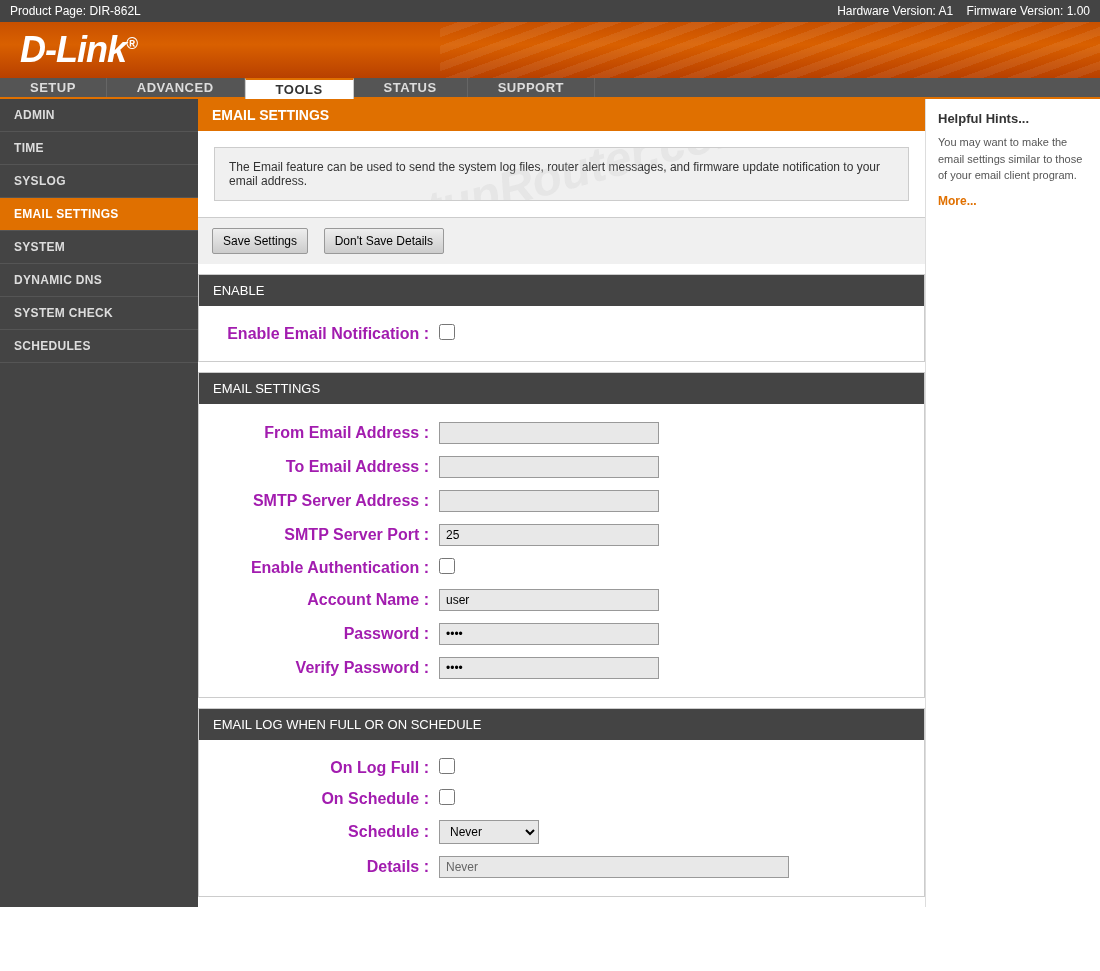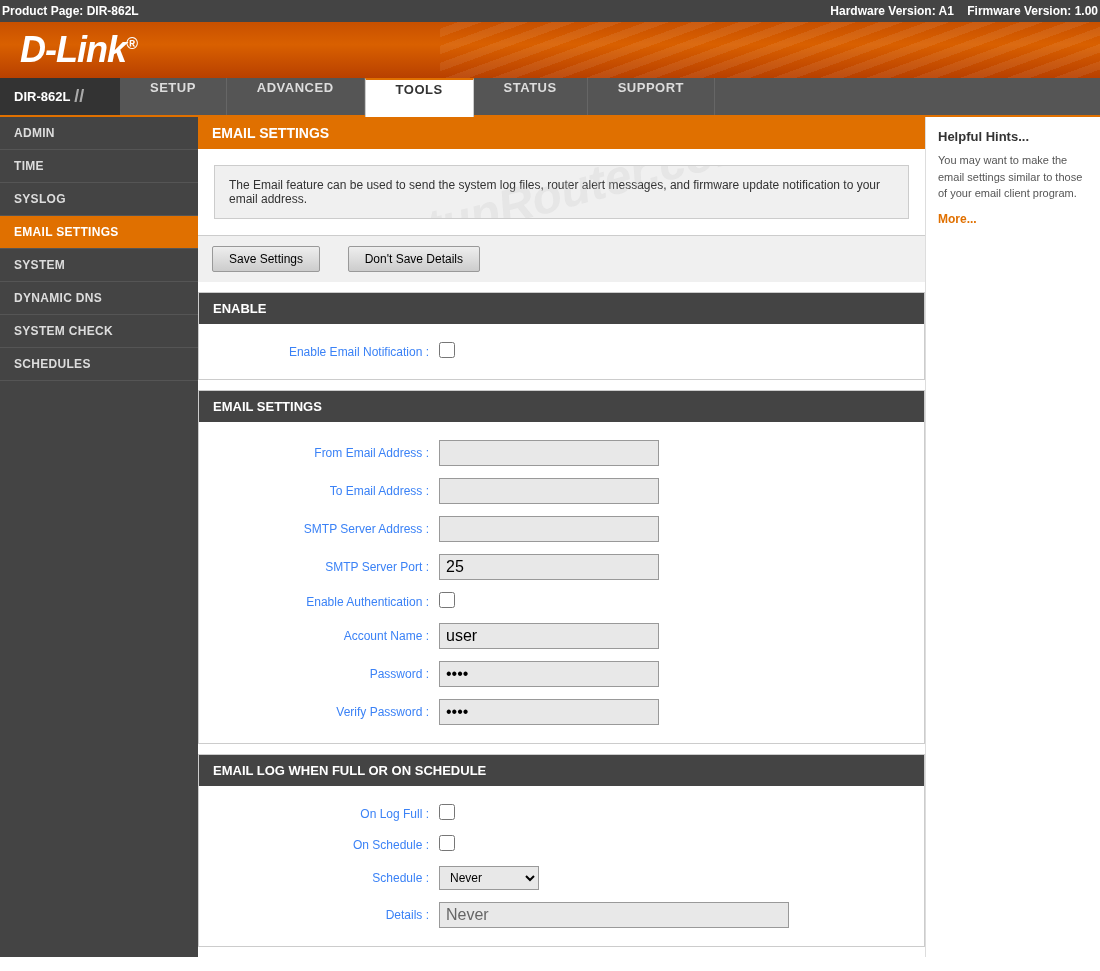--- a/index.html
+++ b/index.html
@@ -3,24 +3,23 @@
   <meta charset="utf-8">
   <style>
     * { box-sizing: border-box; margin: 0; padding: 0; }
     body { font-family: Arial, sans-serif; font-size: 13px; background: #fff; width: 1100px; }
 
     
     .top-bar {
       background: #444;
       color: #fff;
       font-size: 12px;
-      padding: 4px 2px;
+      padding: 4px 10px;
       display: flex;
       justify-content: space-between;
-      font-weight: bold;
     }
 
     
     .header {
       background: linear-gradient(to bottom, #c85000 0%, #d96000 40%, #b84000 100%);
       padding: 10px 20px;
       height: 56px;
       display: flex;
       align-items: center;
       position: relative;
@@ -133,68 +132,68 @@
       color: #333;
       margin: 16px;
     }
 
     .button-row {
       padding: 10px 14px;
       background: #f0f0f0;
       border-top: 1px solid #ccc;
     }
     .btn {
-      padding: 5px 16px;
+      padding: 5px 10px;
       font-size: 12px;
       border: 1px solid #999;
       background: linear-gradient(to bottom, #eee, #ccc);
       cursor: pointer;
-      margin-right: 24px;
+      margin-right: 12px;
       border-radius: 2px;
     }
 
     
     .section-header {
       background: #444;
       color: #fff;
-      font-weight: bold;
+      font-weight: normal;
       font-size: 13px;
       padding: 8px 14px;
       margin-top: 0;
     }
 
     
     .form-table {
       width: 100%;
       padding: 12px 0;
       background: #fff;
     }
     .form-row {
       display: flex;
       align-items: center;
       padding: 6px 20px;
     }
     .form-label {
       text-align: right;
       width: 220px;
-      font-size: 12px;
-      font-weight: normal;
-      color: #3b82f6;
+      font-size: 16px;
+      font-weight: bold;
+      color: #a21caf;
       padding-right: 10px;
       flex-shrink: 0;
     }
     .form-input {
       flex: 1;
     }
     input[type="text"], input[type="password"] {
       width: 220px;
       padding: 3px 6px;
       border: 1px solid #999;
       background: #e8e8e8;
-      font-size: 16px;
+      font-size: 12px;
     }
     input[type="checkbox"] {
       width: 16px;
       height: 16px;
     }
     select {
       padding: 3px 6px;
       border: 1px solid #999;
       background: #e8e8e8;
       font-size: 12px;
@@ -267,24 +266,20 @@
   </span>
 </div>
 
 <div class="header">
   <div class="logo">
     <span>D-Link</span><sup style="font-size:16px; vertical-align:super;">®</sup>
   </div>
 </div>
 
 <div class="nav-tabs">
-  <div class="nav-tab-device">
-    <span>DIR-862L</span>
-    <span style="margin-left:4px; font-size:18px; color:#aaa;">//</span>
-  </div>
   <div class="nav-tab">SETUP</div>
   <div class="nav-tab">ADVANCED</div>
   <div class="nav-tab active">TOOLS</div>
   <div class="nav-tab">STATUS</div>
   <div class="nav-tab">SUPPORT</div>
 </div>
 
 <div class="layout">
 
   <div class="sidebar">

